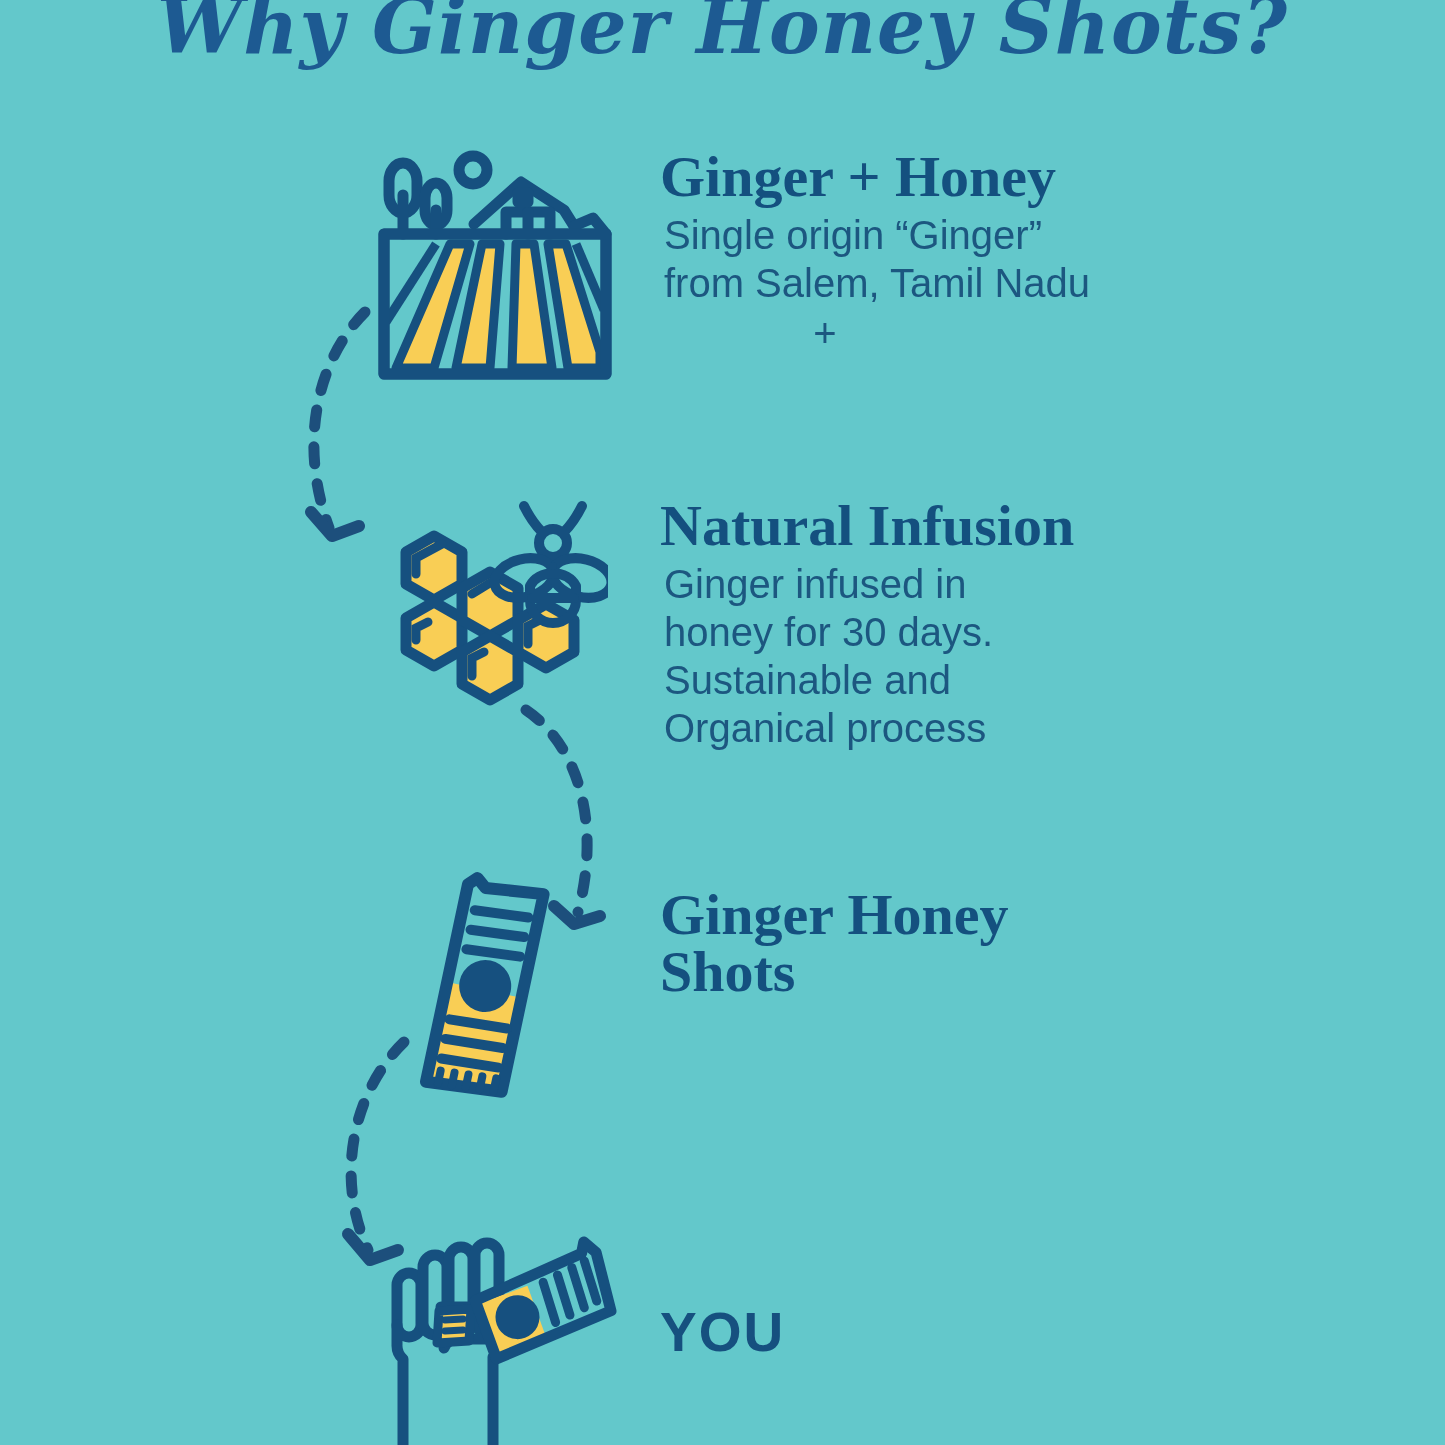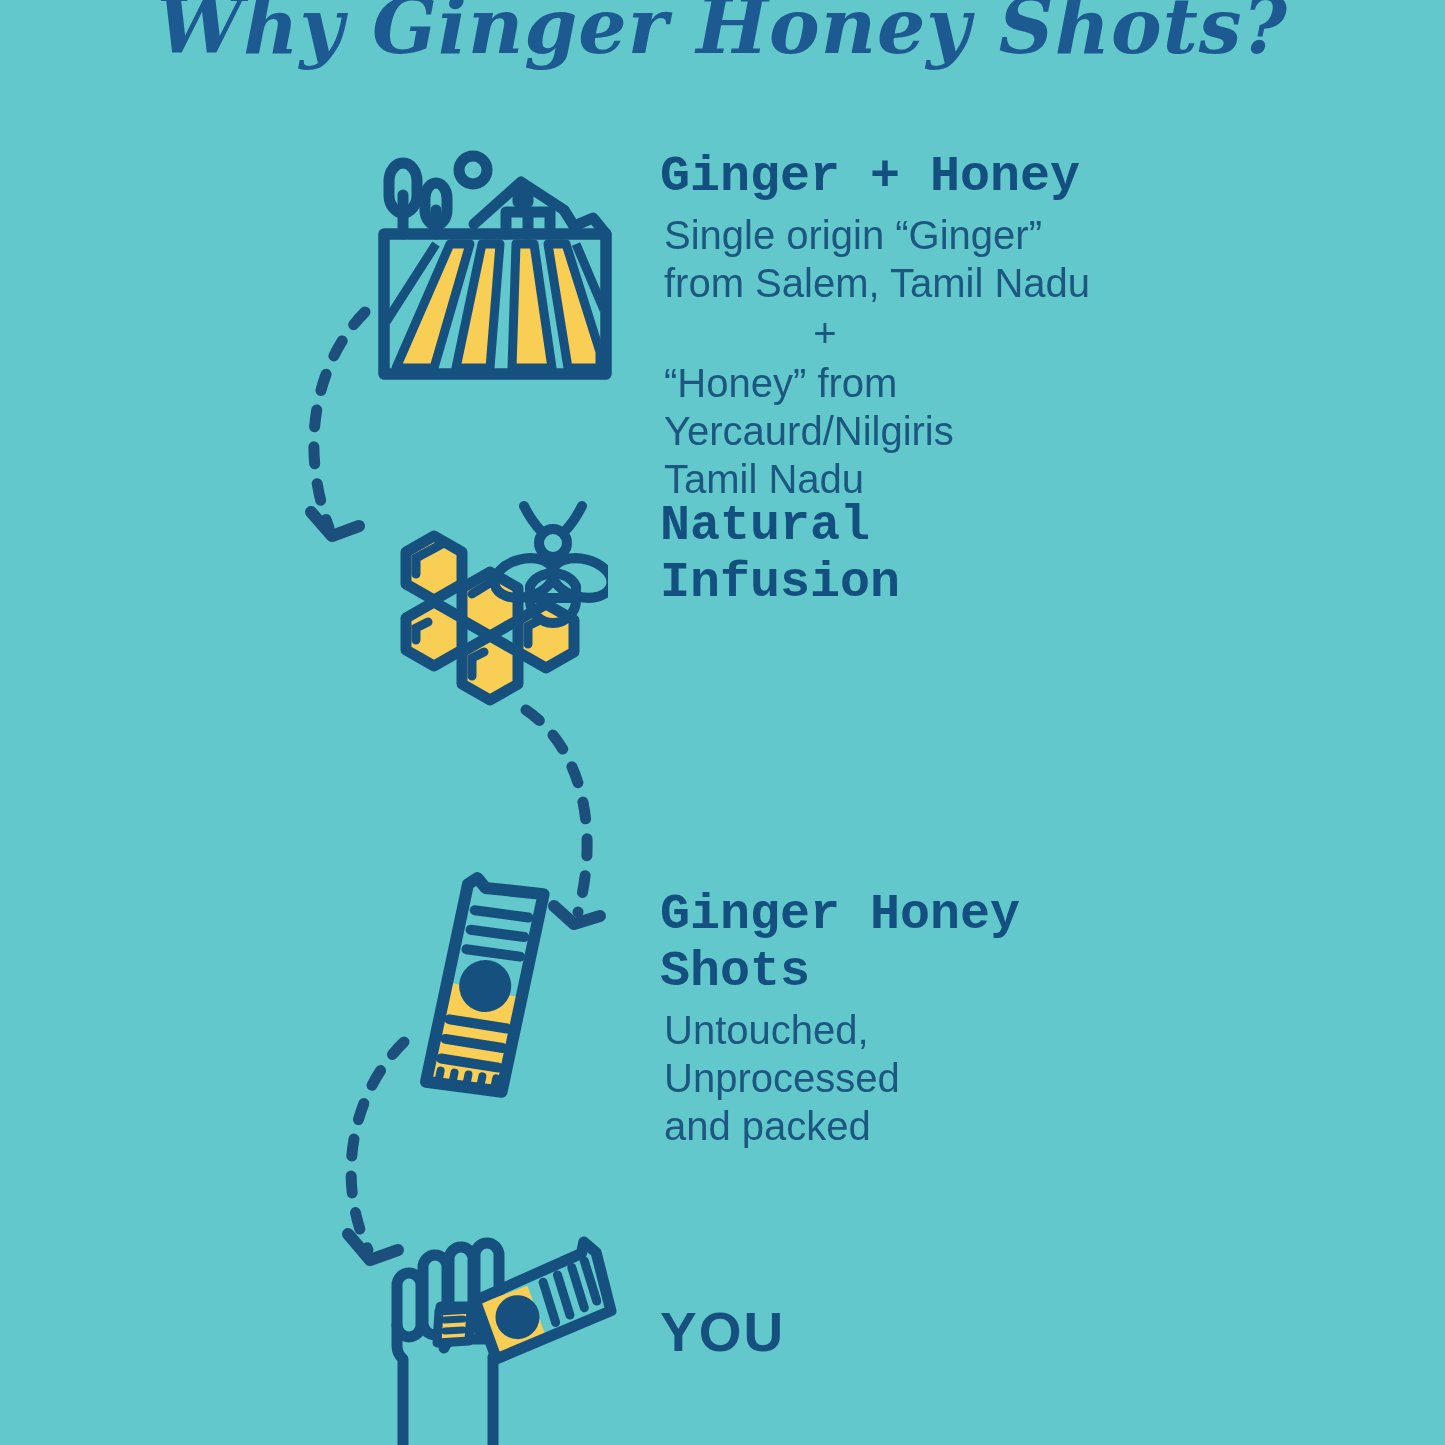--- a/index.html
+++ b/index.html
@@ -29,23 +29,23 @@
     font-weight: 700;
     font-size: 76px;
     letter-spacing: 1px;
     color: #1d5a92;
     white-space: nowrap;
   }
 
   
   .block { position: absolute; }
   .heading {
-    font-family: Liberation Mono, monospace;
+    font-family: Liberation Serif, serif;
     font-weight: 700;
-    font-size: 50px;
+    font-size: 58px;
     line-height: 57px;
     color: #14507f;
     margin: 0 0 6px 0;
     white-space: pre-line;
   }
   .body {
     font-family: "Liberation Sans", sans-serif;
     font-weight: 400;
     font-size: 40px;
     line-height: 48px;
@@ -139,23 +139,20 @@
       </g>
       <rect x="6" y="88" width="222" height="140" fill="none" stroke="#16507f" stroke-width="11" stroke-linejoin="round"></rect>
     </svg>
   </div>
 
   <div class="block" id="block-ginger-honey">
     <h2 class="heading">Ginger + Honey</h2>
     <p class="body">Single origin “Ginger”
 from Salem, Tamil Nadu</p>
     <p class="plus-line">+</p>
-    <p class="body">“Honey” from
-Yercaurd/Nilgiris
-Tamil Nadu</p>
   </div>
 
   <div class="arrow" id="arrow-1">
     <svg viewBox="0 0 130 265" width="130" height="265">
       <path d="M80 12 C34 58, 12 140, 44 228" fill="none" stroke="#1d4f7c" stroke-width="11" stroke-linecap="round" stroke-dasharray="17 20"></path>
       <path d="M26 212 L47 236 L74 226" fill="none" stroke="#1d4f7c" stroke-width="12" stroke-linecap="round" stroke-linejoin="round"></path>
     </svg>
   </div>
 
   <div class="icon" id="icon-honeycomb">
@@ -193,20 +190,24 @@
         <ellipse cx="224" cy="86" rx="30" ry="19" transform="rotate(14 224 86)"></ellipse>
         <path d="M172 94 a25 21 0 0 1 46 0 v14 a23 23 0 0 1 -46 0 z"></path>
         <line x1="174" y1="106" x2="216" y2="106"></line>
       </g>
       <circle cx="195" cy="74" r="4" fill="#16507f"></circle>
     </svg>
   </div>
 
   <div class="block" id="block-natural-infusion">
     <h2 class="heading">Natural Infusion</h2>
+    <p class="body">Ginger infused in
+honey for 30 days.
+Sustainable and
+Organical process</p>
   </div>
 
   <div class="arrow" id="arrow-2">
     <svg viewBox="0 0 150 255" width="150" height="255">
       <path d="M48 22 C104 60, 122 142, 100 224" fill="none" stroke="#1d4f7c" stroke-width="11" stroke-linecap="round" stroke-dasharray="17 20"></path>
       <path d="M76 218 L96 236 L122 228" fill="none" stroke="#1d4f7c" stroke-width="12" stroke-linecap="round" stroke-linejoin="round"></path>
     </svg>
   </div>
 
   <div class="icon" id="icon-sachet">
@@ -238,23 +239,20 @@
           <line x1="106" y1="213" x2="106" y2="226"></line>
           <line x1="120" y1="212" x2="120" y2="225"></line>
         </g>
       </g>
     </svg>
   </div>
 
   <div class="block" id="block-shots">
     <h2 class="heading">Ginger Honey
 Shots</h2>
-    <p class="body">Untouched,
-Unprocessed
-and packed</p>
   </div>
 
   <div class="arrow" id="arrow-3">
     <svg viewBox="0 0 140 255" width="140" height="255">
       <path d="M86 14 C36 62, 16 148, 50 222" fill="none" stroke="#1d4f7c" stroke-width="11" stroke-linecap="round" stroke-dasharray="17 20"></path>
       <path d="M30 206 L52 232 L80 222" fill="none" stroke="#1d4f7c" stroke-width="12" stroke-linecap="round" stroke-linejoin="round"></path>
     </svg>
   </div>
 
   <div class="icon" id="icon-hand">

